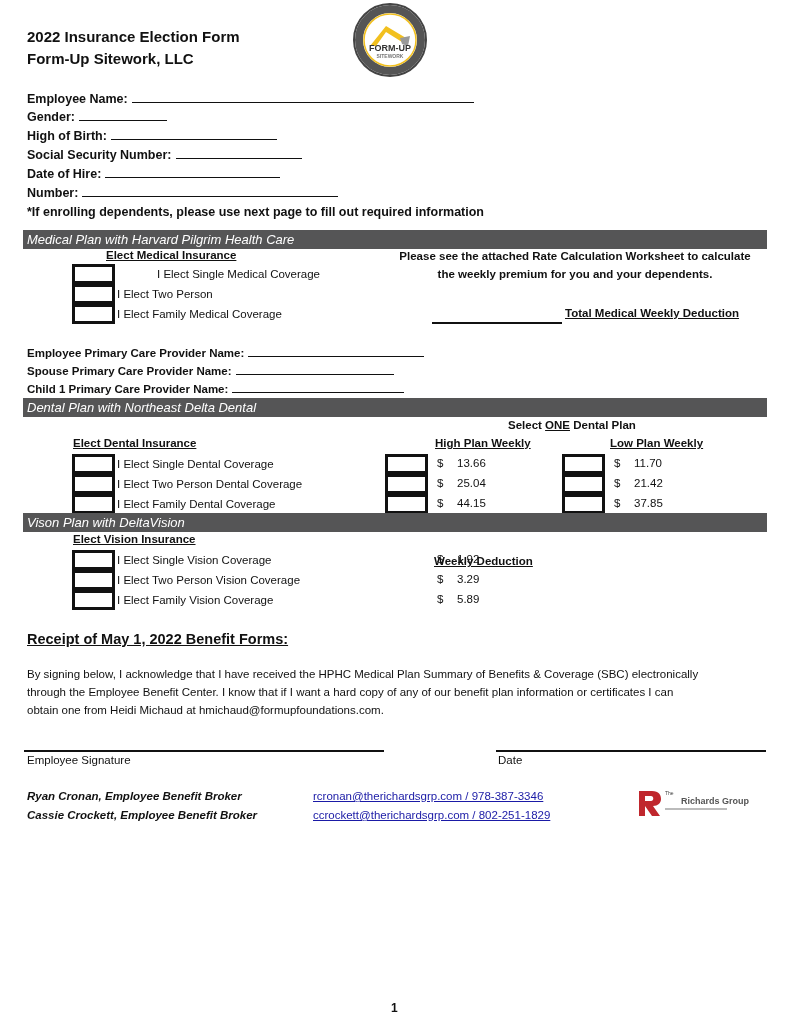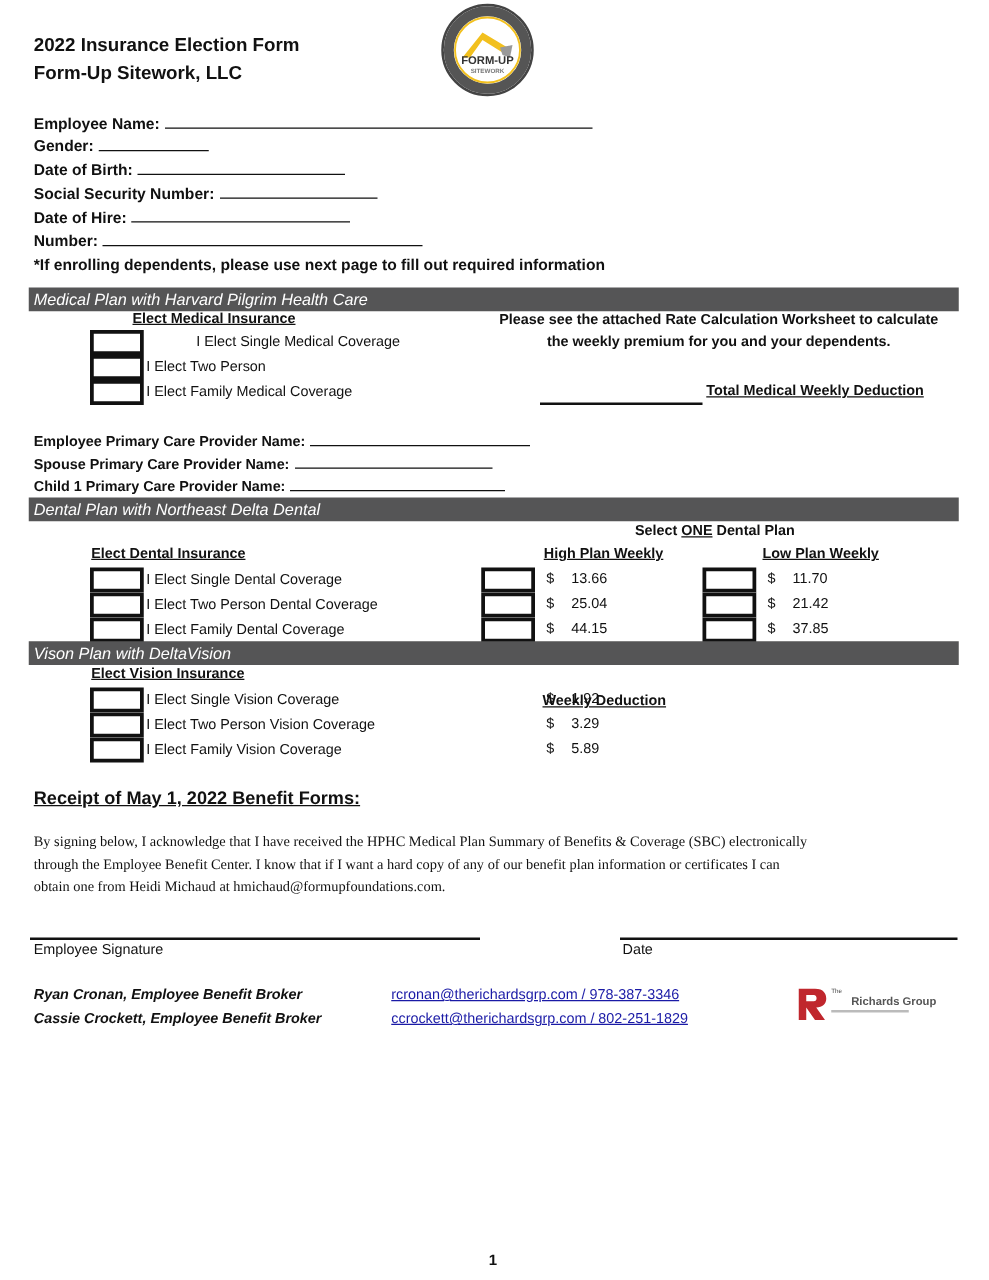--- a/index.html
+++ b/index.html
@@ -10,21 +10,21 @@
   .field { font-size:12.5px; font-weight:bold; line-height:18px; white-space:nowrap; }
   .field .line { display:inline-block; border-bottom:1.3px solid #111; height:12px; vertical-align:baseline; margin-left:4px; }
   .note { font-size:12.5px; font-weight:bold; }
   .bar { position:absolute; left:23px; width:744px; height:19px; background:#555556; color:#fff;
          font-style:italic; font-size:13px; line-height:19px; padding-left:4px; box-sizing:border-box; }
   .ul-head { font-size:11.5px; font-weight:bold; text-decoration:underline; white-space:nowrap; }
   .cb { position:absolute; width:37px; height:14px; border:3px solid #111; background:#fff; }
   .opt { font-size:11.5px; white-space:nowrap; line-height:19px; }
   .price { font-size:11.5px; white-space:nowrap; }
   .price .d { display:inline-block; width:20px; }
-  .para { font-size:11.5px; line-height:18.5px;font-family:Liberation Serif, serif; }
+  .para { font-size:11.5px; line-height:18.5px; }
   .link { color:#1a1aa6; text-decoration:underline; font-size:11.5px; }
   .broker { font-size:11.5px; font-weight:bold; font-style:italic;text-align:center; }
   .sigline { position:absolute; height:0; border-top:2.5px solid #111; }
 </style>
 </head>
 <body>
 
 <div class="abs title" style="left:27px;top:27px;">2022 Insurance Election Form</div>
 <div class="abs title" style="left:27px;top:49px;">Form-Up Sitework, LLC</div>
 
@@ -35,21 +35,21 @@
     <circle cx="38" cy="38" r="26" fill="#fff" stroke="#f2c01e" stroke-width="1.5"></circle>
     <path d="M18 44 L34 24 L54 36 L50 40 L34 30 L24 44 Z" fill="#f2c01e"></path>
     <path d="M48 36 L58 34 L56 44 L50 42 Z" fill="#999"></path>
     <text x="38" y="49" font-size="9" font-weight="bold" text-anchor="middle" fill="#333" font-family="Liberation Sans, sans-serif">FORM-UP</text>
     <text x="38" y="56" font-size="5" font-weight="bold" text-anchor="middle" fill="#777" font-family="Liberation Sans, sans-serif">SITEWORK</text>
   </svg>
 </div>
 
 <div class="abs field" style="left:27px;top:90px;"><span>Employee Name:</span><span class="line" style="width:342px;"></span></div>
 <div class="abs field" style="left:27px;top:108px;"><span>Gender:</span><span class="line" style="width:88px;"></span></div>
-<div class="abs field" style="left:27px;top:127px;"><span>Date of Birth:</span><span class="line" style="width:166px;"></span></div>
+<div class="abs field" style="left:27px;top:127px;"><span>High of Birth:</span><span class="line" style="width:166px;"></span></div>
 <div class="abs field" style="left:27px;top:146px;"><span>Social Security Number:</span><span class="line" style="width:126px;"></span></div>
 <div class="abs field" style="left:27px;top:165px;"><span>Date of Hire:</span><span class="line" style="width:175px;"></span></div>
 <div class="abs field" style="left:27px;top:184px;"><span>Number:</span><span class="line" style="width:256px;"></span></div>
 <div class="abs note" style="left:27px;top:205px;">*If enrolling dependents, please use next page to fill out required information</div>
 
 <div class="bar" style="top:230px;">Medical Plan with Harvard Pilgrim Health Care</div>
 <div class="abs ul-head" style="left:73px;top:249px;padding-left:33px;">Elect Medical Insurance</div>
 <div class="cb" style="left:72px;top:264px;"></div>
 <div class="cb" style="left:72px;top:284px;"></div>
 <div class="cb" style="left:72px;top:304px;"></div>

